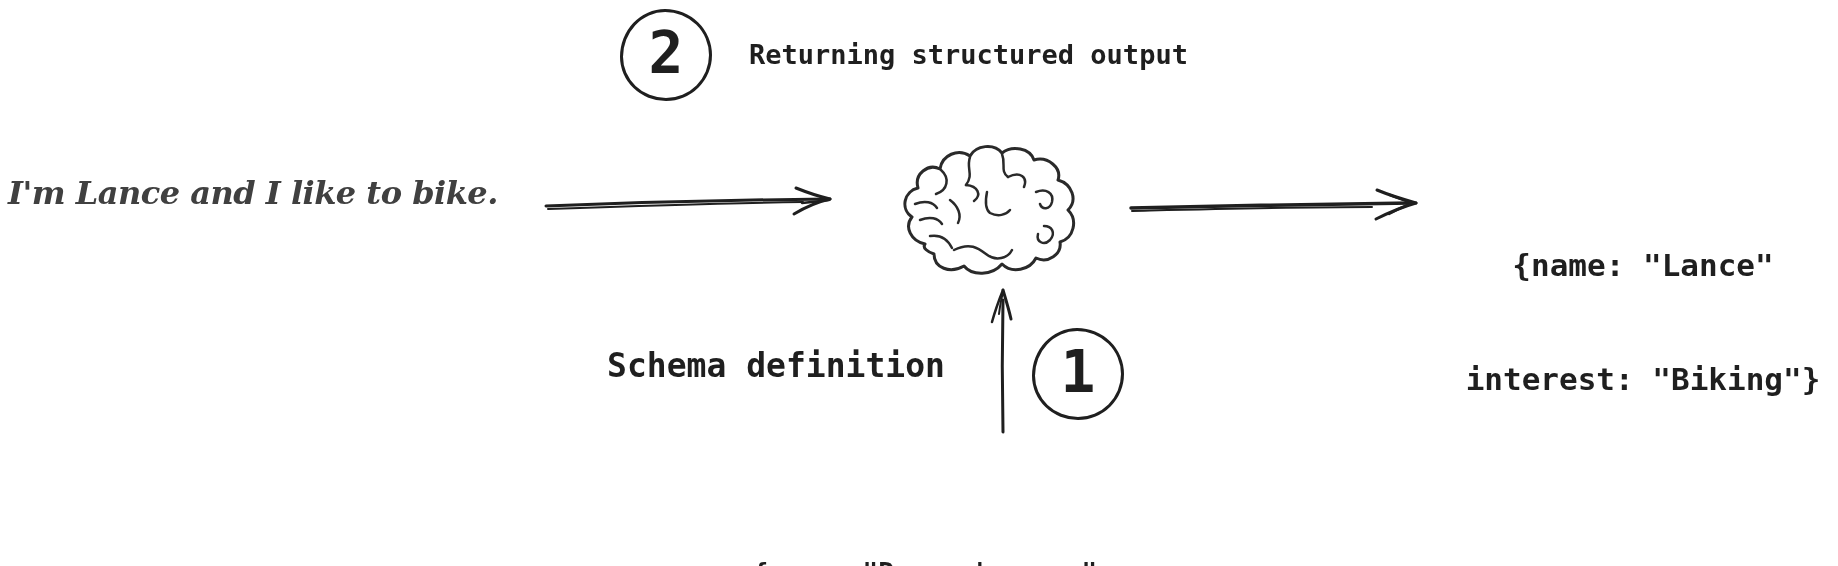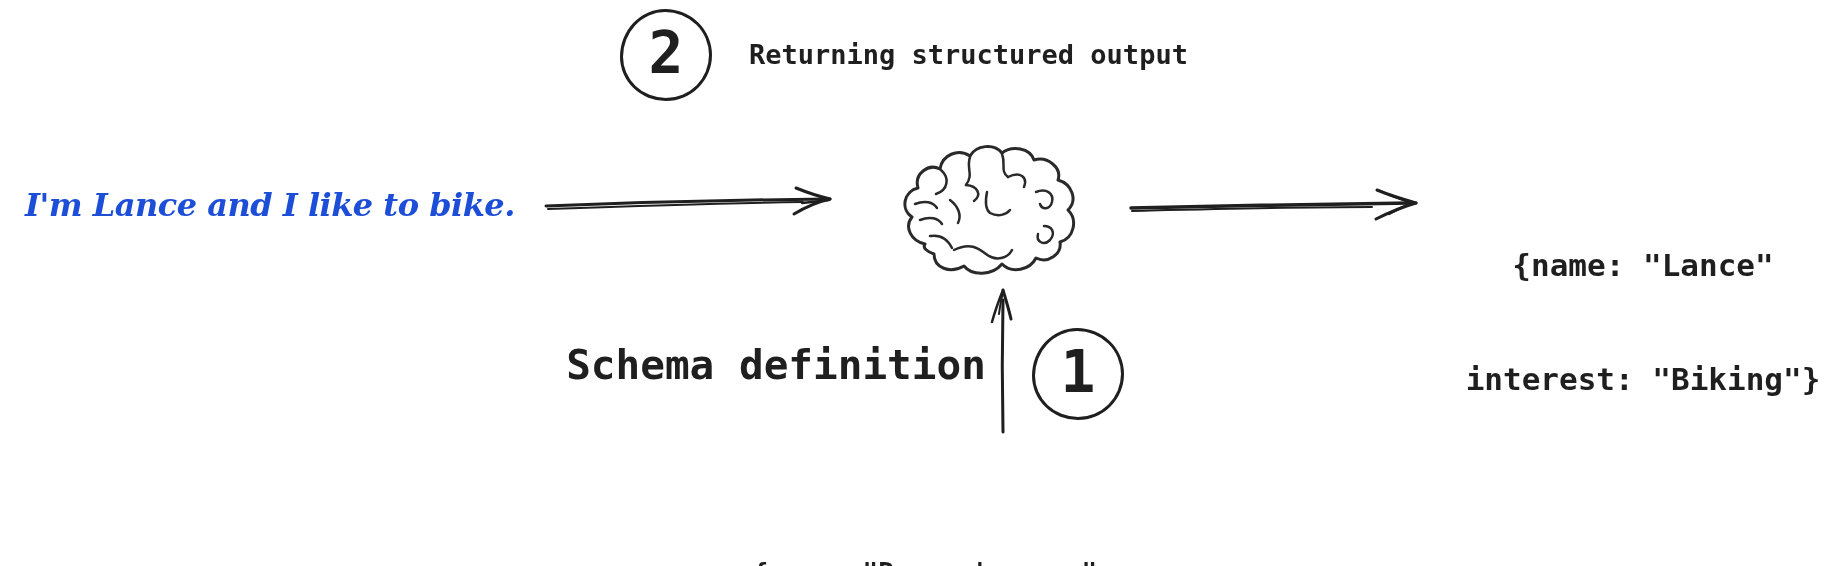--- a/index.html
+++ b/index.html
@@ -14,30 +14,29 @@
     font-family: "DejaVu Sans Mono", "Liberation Mono", monospace;
   }
   .mono {
     font-family: "DejaVu Sans Mono", "Liberation Mono", monospace;
     font-weight: bold;
     color: #1f1f1f;
     white-space: pre;
   }
   .handwritten {
     position: absolute;
-    left: 25px;
+    left: 8px;
     top: 174px;
     font-family: "DejaVu Serif", "Liberation Serif", cursive;
     font-style: italic;
     font-weight: 600;
     font-size: 32px;
     letter-spacing: -0.5px;
-    color: #1d4ed8;
+    color: #404040;
     white-space: nowrap;
-    margin-top: 12px;
   }
   .step-circle {
     position: absolute;
     width: 92px;
     height: 92px;
     border: 3px solid #1f1f1f;
     border-radius: 49% 51% 50% 50% / 52% 50% 50% 48%;
     display: flex;
     align-items: center;
     justify-content: center;
@@ -57,21 +56,21 @@
     left: 749px;
     top: 55px;
     transform: translateY(-52%);
     font-size: 27px;
   }
   .schema-label {
     position: absolute;
     left: 776px;
     top: 366px;
     transform: translate(-50%, -52%);
-    font-size: 41px;
+    font-size: 33px;
     text-align: center;
   }
   .output-block {
     position: absolute;
     left: 1643px;
     top: 170px;
     transform: translateX(-50%);
     font-size: 31px;
     line-height: 38px;
     text-align: center;

